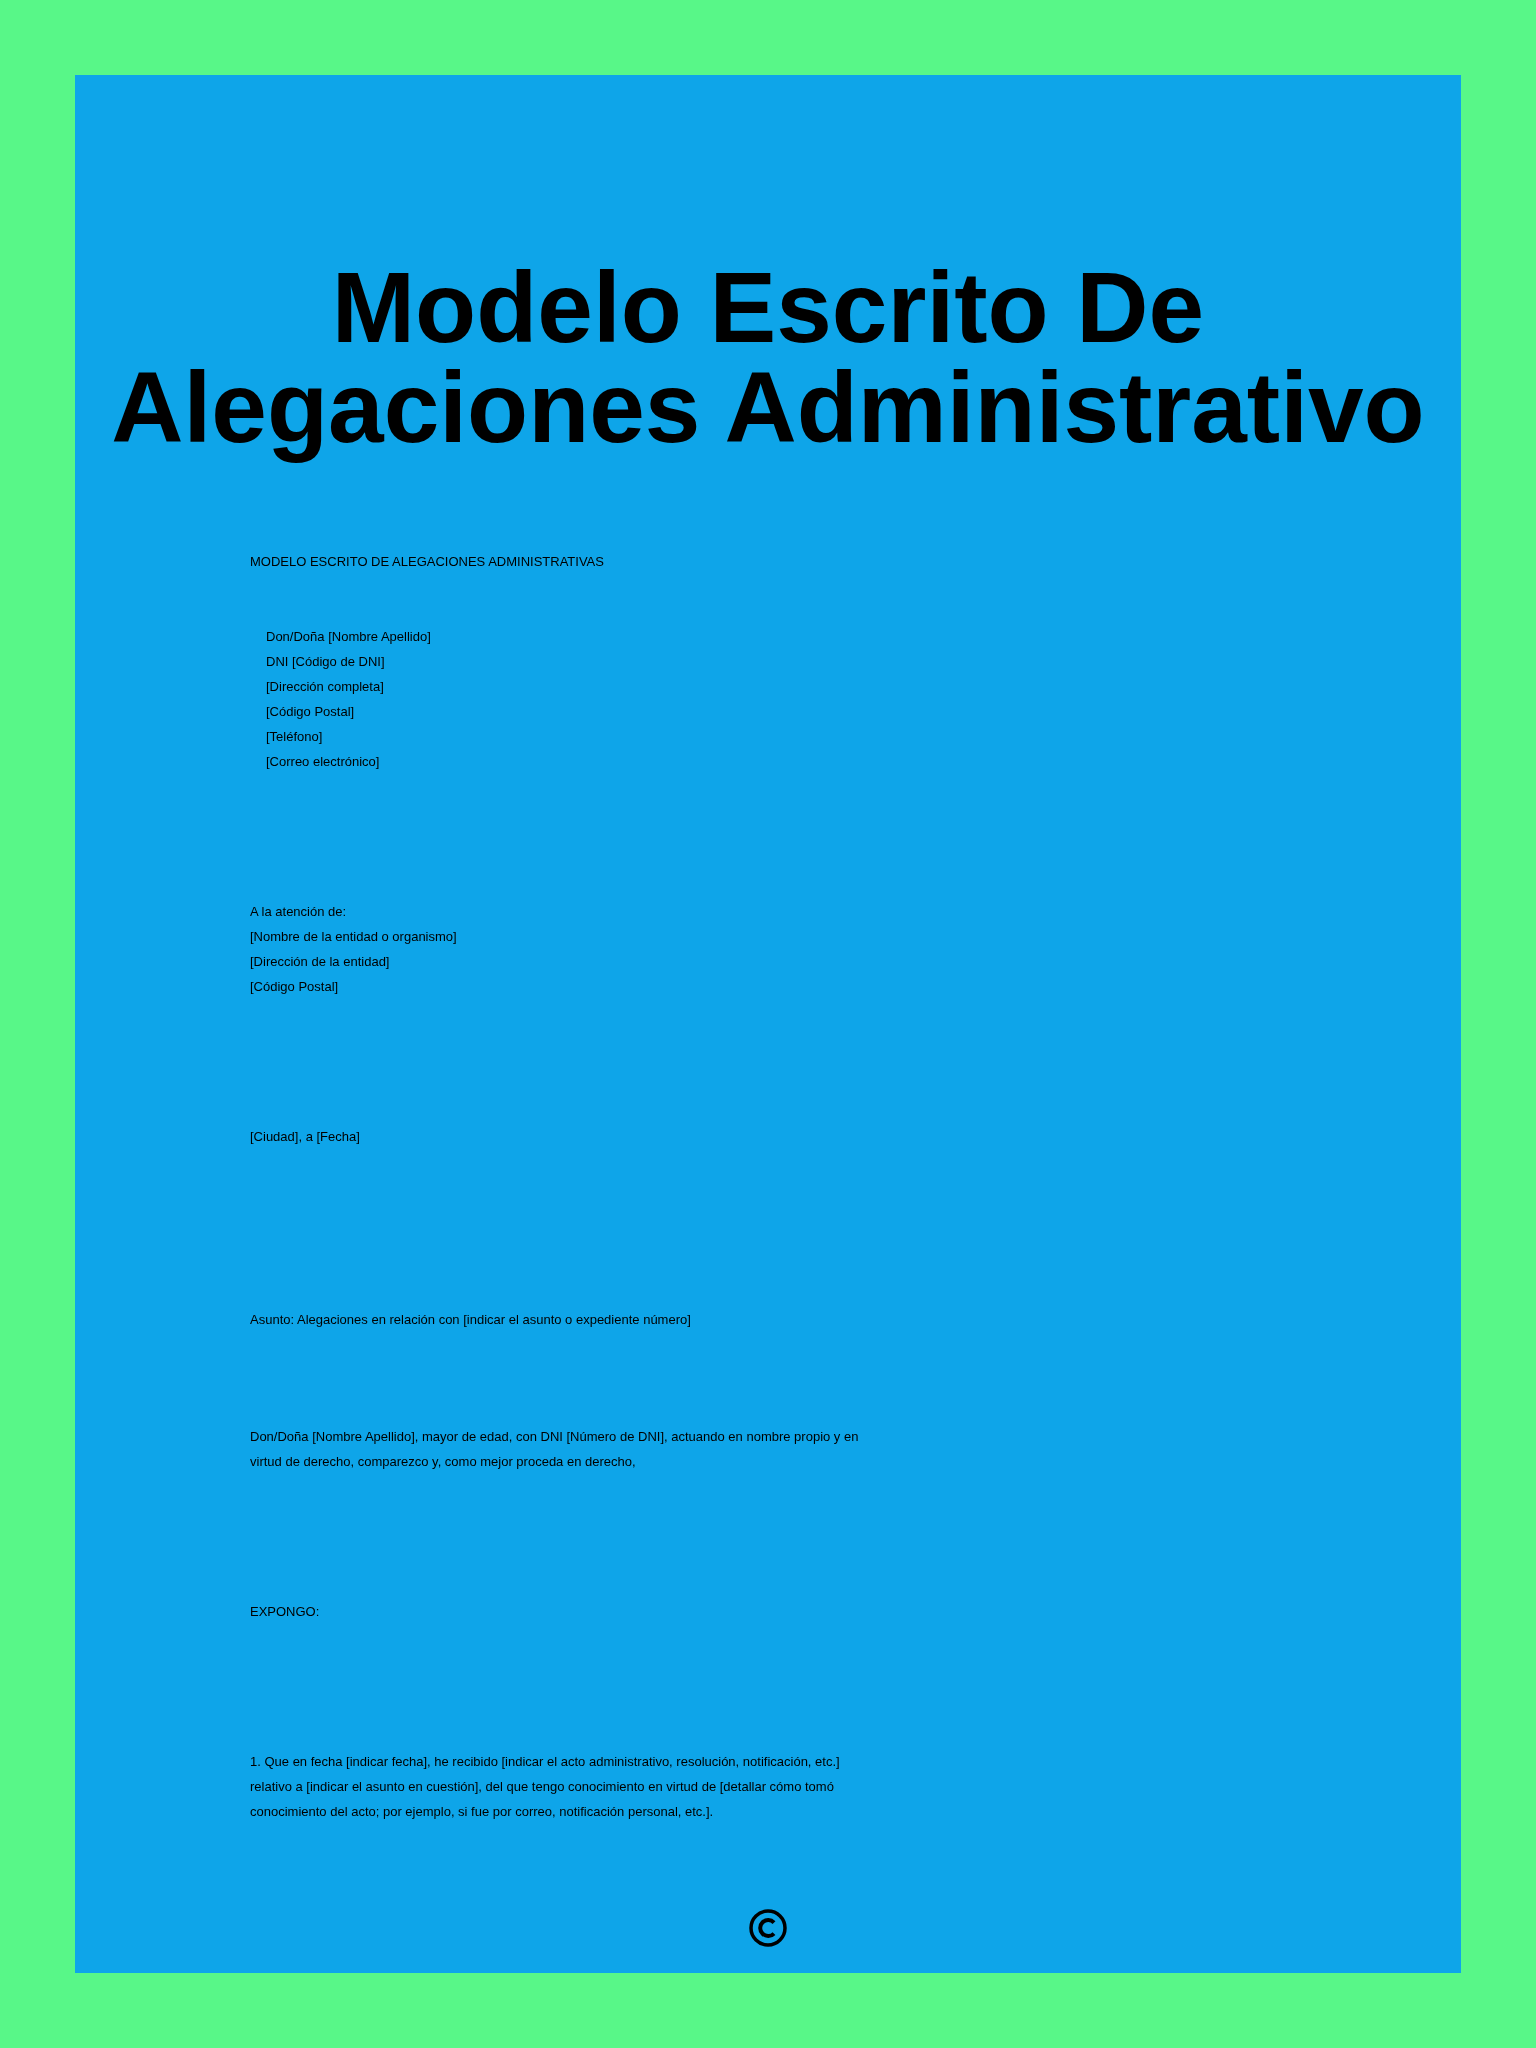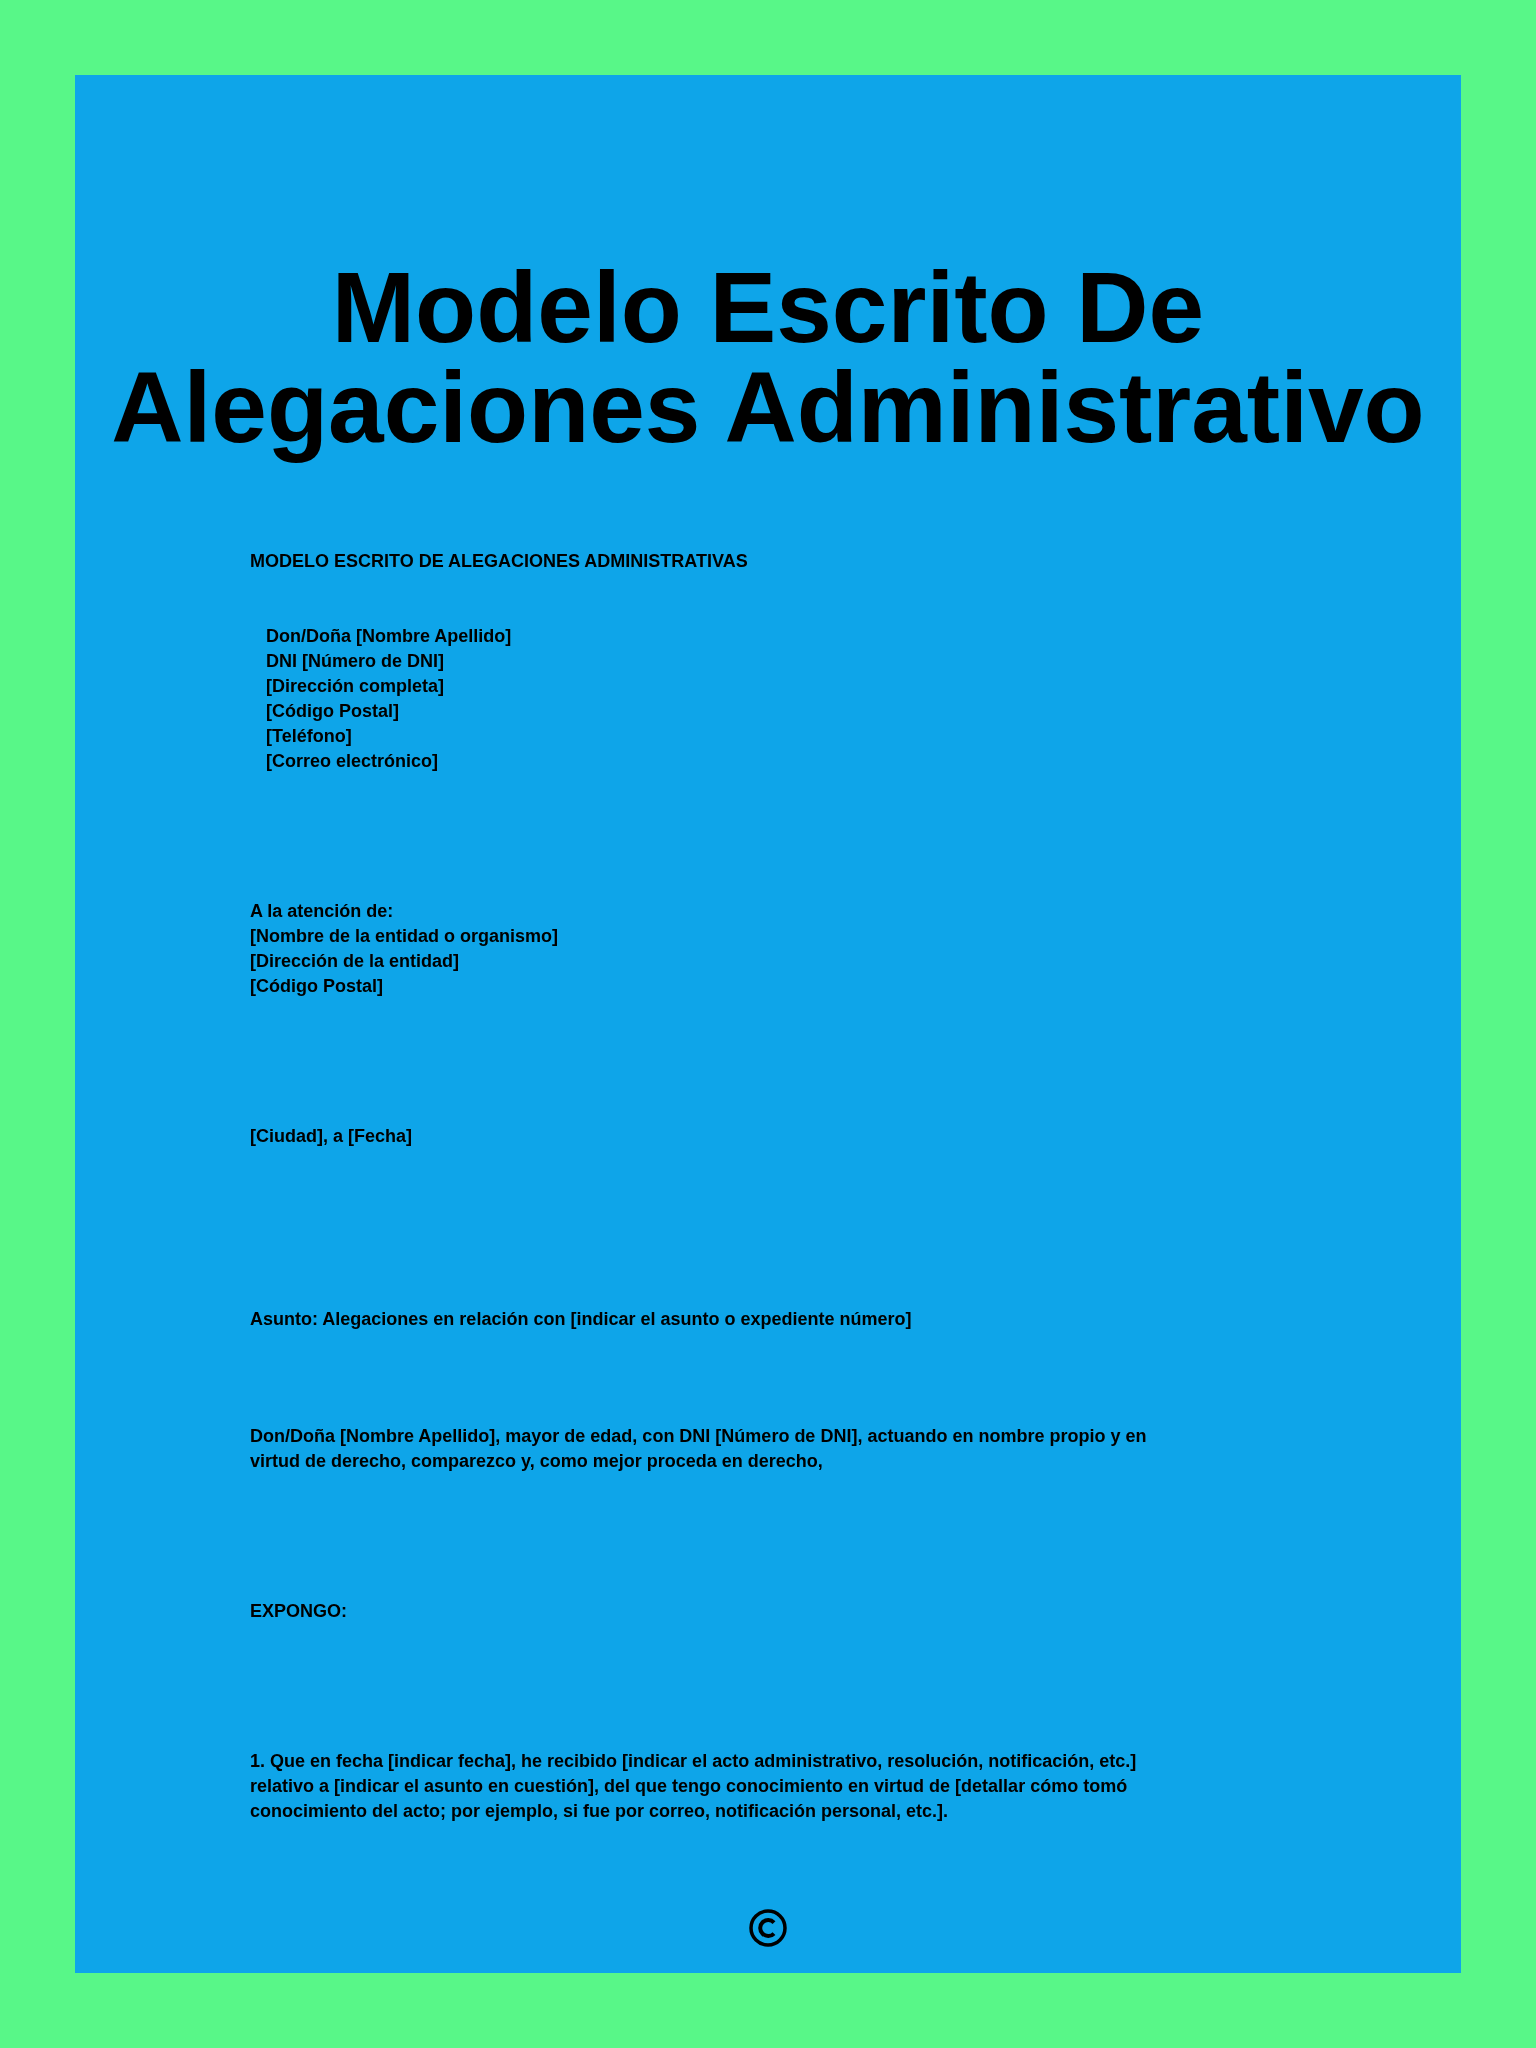--- a/index.html
+++ b/index.html
@@ -33,22 +33,22 @@
       font-weight: bold;
       font-size: 100px;
       line-height: 100px;
       letter-spacing: 0px;
     }
     .doc-title .tline { display: block; white-space: nowrap; }
     .body-text {
       position: absolute;
       left: 175px;
       width: 1040px;
-      font-weight: bold;
-      font-size: 18px;
+      font-weight: normal;
+      font-size: 13px;
       line-height: 25px;
       white-space: nowrap;
     }
     .body-text .line { display: block; height: 25px; }
     .copyright {
       position: absolute;
       left: 673px;
       top: 1833px;
       width: 40px;
       height: 40px;
@@ -63,21 +63,21 @@
     <span class="tline">Modelo Escrito De</span>
     <span class="tline">Alegaciones Administrativo</span>
   </h1>
 
   <div class="body-text" style="top:474px;">
     <span class="line">MODELO ESCRITO DE ALEGACIONES ADMINISTRATIVAS</span>
   </div>
 
   <div class="body-text" style="top:549px;margin-left:16px;">
     <span class="line">Don/Doña [Nombre Apellido]</span>
-    <span class="line">DNI [Número de DNI]</span>
+    <span class="line">DNI [Código de DNI]</span>
     <span class="line">[Dirección completa]</span>
     <span class="line">[Código Postal]</span>
     <span class="line">[Teléfono]</span>
     <span class="line">[Correo electrónico]</span>
   </div>
 
   <div class="body-text" style="top:824px;">
     <span class="line">A la atención de:</span>
     <span class="line">[Nombre de la entidad o organismo]</span>
     <span class="line">[Dirección de la entidad]</span>

